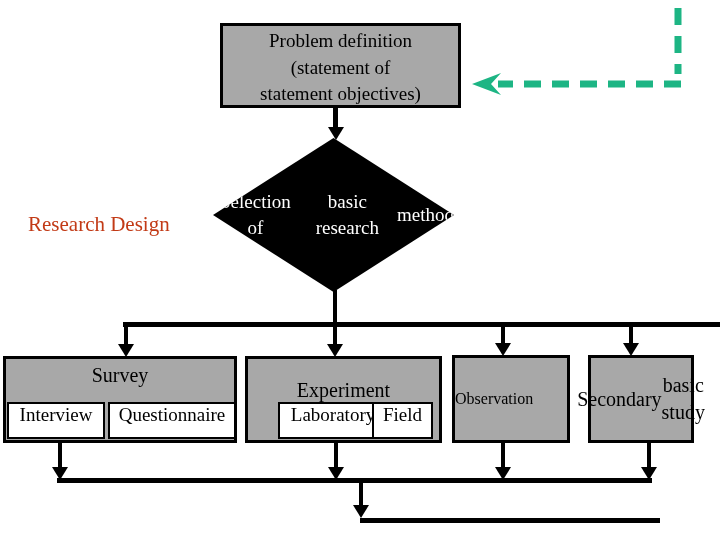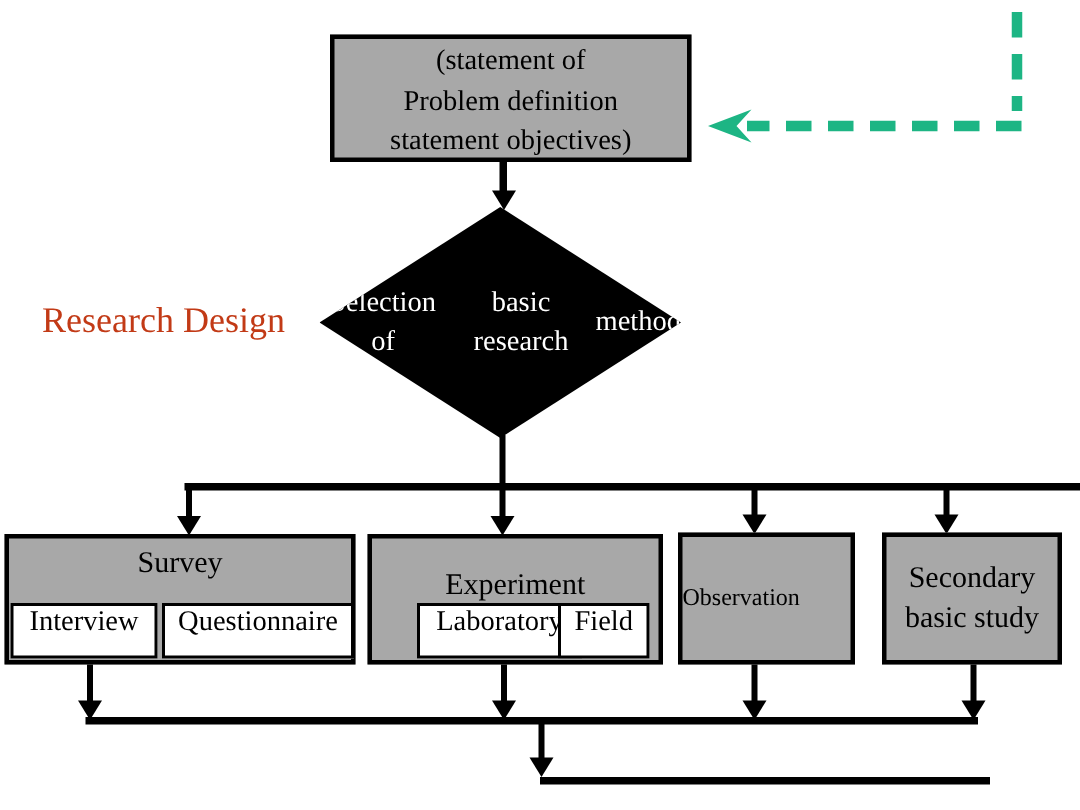--- a/index.html
+++ b/index.html
@@ -18,53 +18,53 @@
     display:flex;justify-content:center;
     font-size:19px;white-space:nowrap;overflow:hidden;
   }
   #problem-box{left:220px;top:23px;width:241px;height:85px;font-size:19px;line-height:26.5px;padding-top:2px;}
   #diamond{
     left:213px;top:138px;width:241px;height:154px;background:var(--line);
     clip-path:polygon(50% 0,100% 50%,50% 100%,0 50%);
     display:flex;flex-direction:row;align-items:center;justify-content:space-between;
     color:#fff;font-size:19px;line-height:26px;text-align:center;
   }
-  #stage-label{left:28px;top:201px;font-size:24px;color:var(--stage-label);white-space:nowrap;}
+  #stage-label{left:28px;top:212px;font-size:21px;color:var(--stage-label);white-space:nowrap;}
   .vline{background:var(--line);}
   .hline{background:var(--line);}
   .arrowhead{
     width:0;height:0;border-left:8px solid transparent;border-right:8px solid transparent;
     border-top:13px solid var(--line);
   }
   #survey-box{left:3px;top:356px;width:234px;height:87px;font-size:20px;padding-top:5px;}
   #experiment-box{left:245px;top:356px;width:197px;height:87px;font-size:20px;padding-top:20px;}
   #observation-box{left:452px;top:355px;width:118px;height:88px;display:flex;align-items:center;justify-content:flex-start;font-size:16px;padding:0;}
-  #secondary-box{left:588px;top:355px;width:120px;height:88px;display:flex;flex-direction:column;align-items:center;justify-content:center;font-size:20px;line-height:27px;}
+  #secondary-box{left:588px;top:355px;width:106px;height:88px;display:flex;align-items:center;justify-content:center;font-size:20px;line-height:27px;}
   #interview-box{left:7px;top:402px;width:98px;height:37px;}
   #questionnaire-box{left:108px;top:402px;width:128px;height:37px;}
   #laboratory-box{left:253px;top:402px;width:110px;height:37px;margin-left:25px;}
   #field-box{left:372px;top:402px;width:61px;height:37px;}
   #feedback-svg{left:0;top:0;}
   .feedback-stroke{stroke:var(--feedback);stroke-width:7;fill:none;}
   .feedback-fill{fill:var(--feedback);}
 </style>
 </head>
 <body>
 
 <div id="stage" style="--box-fill: #a8a8a8; --stage-label: #c23a16; --feedback: #1db584; --line: #000000;">
 
   <svg id="feedback-svg" class="abs" width="720" height="110">
     <line class="feedback-stroke" x1="678" y1="8" x2="678" y2="74" stroke-dasharray="17 11"></line>
     <line class="feedback-stroke" x1="681" y1="84" x2="498" y2="84" stroke-dasharray="17 11"></line>
     <polygon class="feedback-fill" points="472,84 501,73 491,84 501,95"></polygon>
   </svg>
 
   <div id="problem-box" class="abs graybox">
+    <div>Problem definition</div>
     <div>(statement of</div>
-    <div>Problem definition</div>
     <div>statement objectives)</div>
   </div>
 
   <div class="abs vline" style="left:333px;top:107px;width:5px;height:22px;"></div>
   <div class="abs arrowhead" style="left:328px;top:127px;"></div>
 
   <div id="diamond" class="abs">
     <div>Selection of</div>
     <div>basic research</div>
     <div>method</div>

